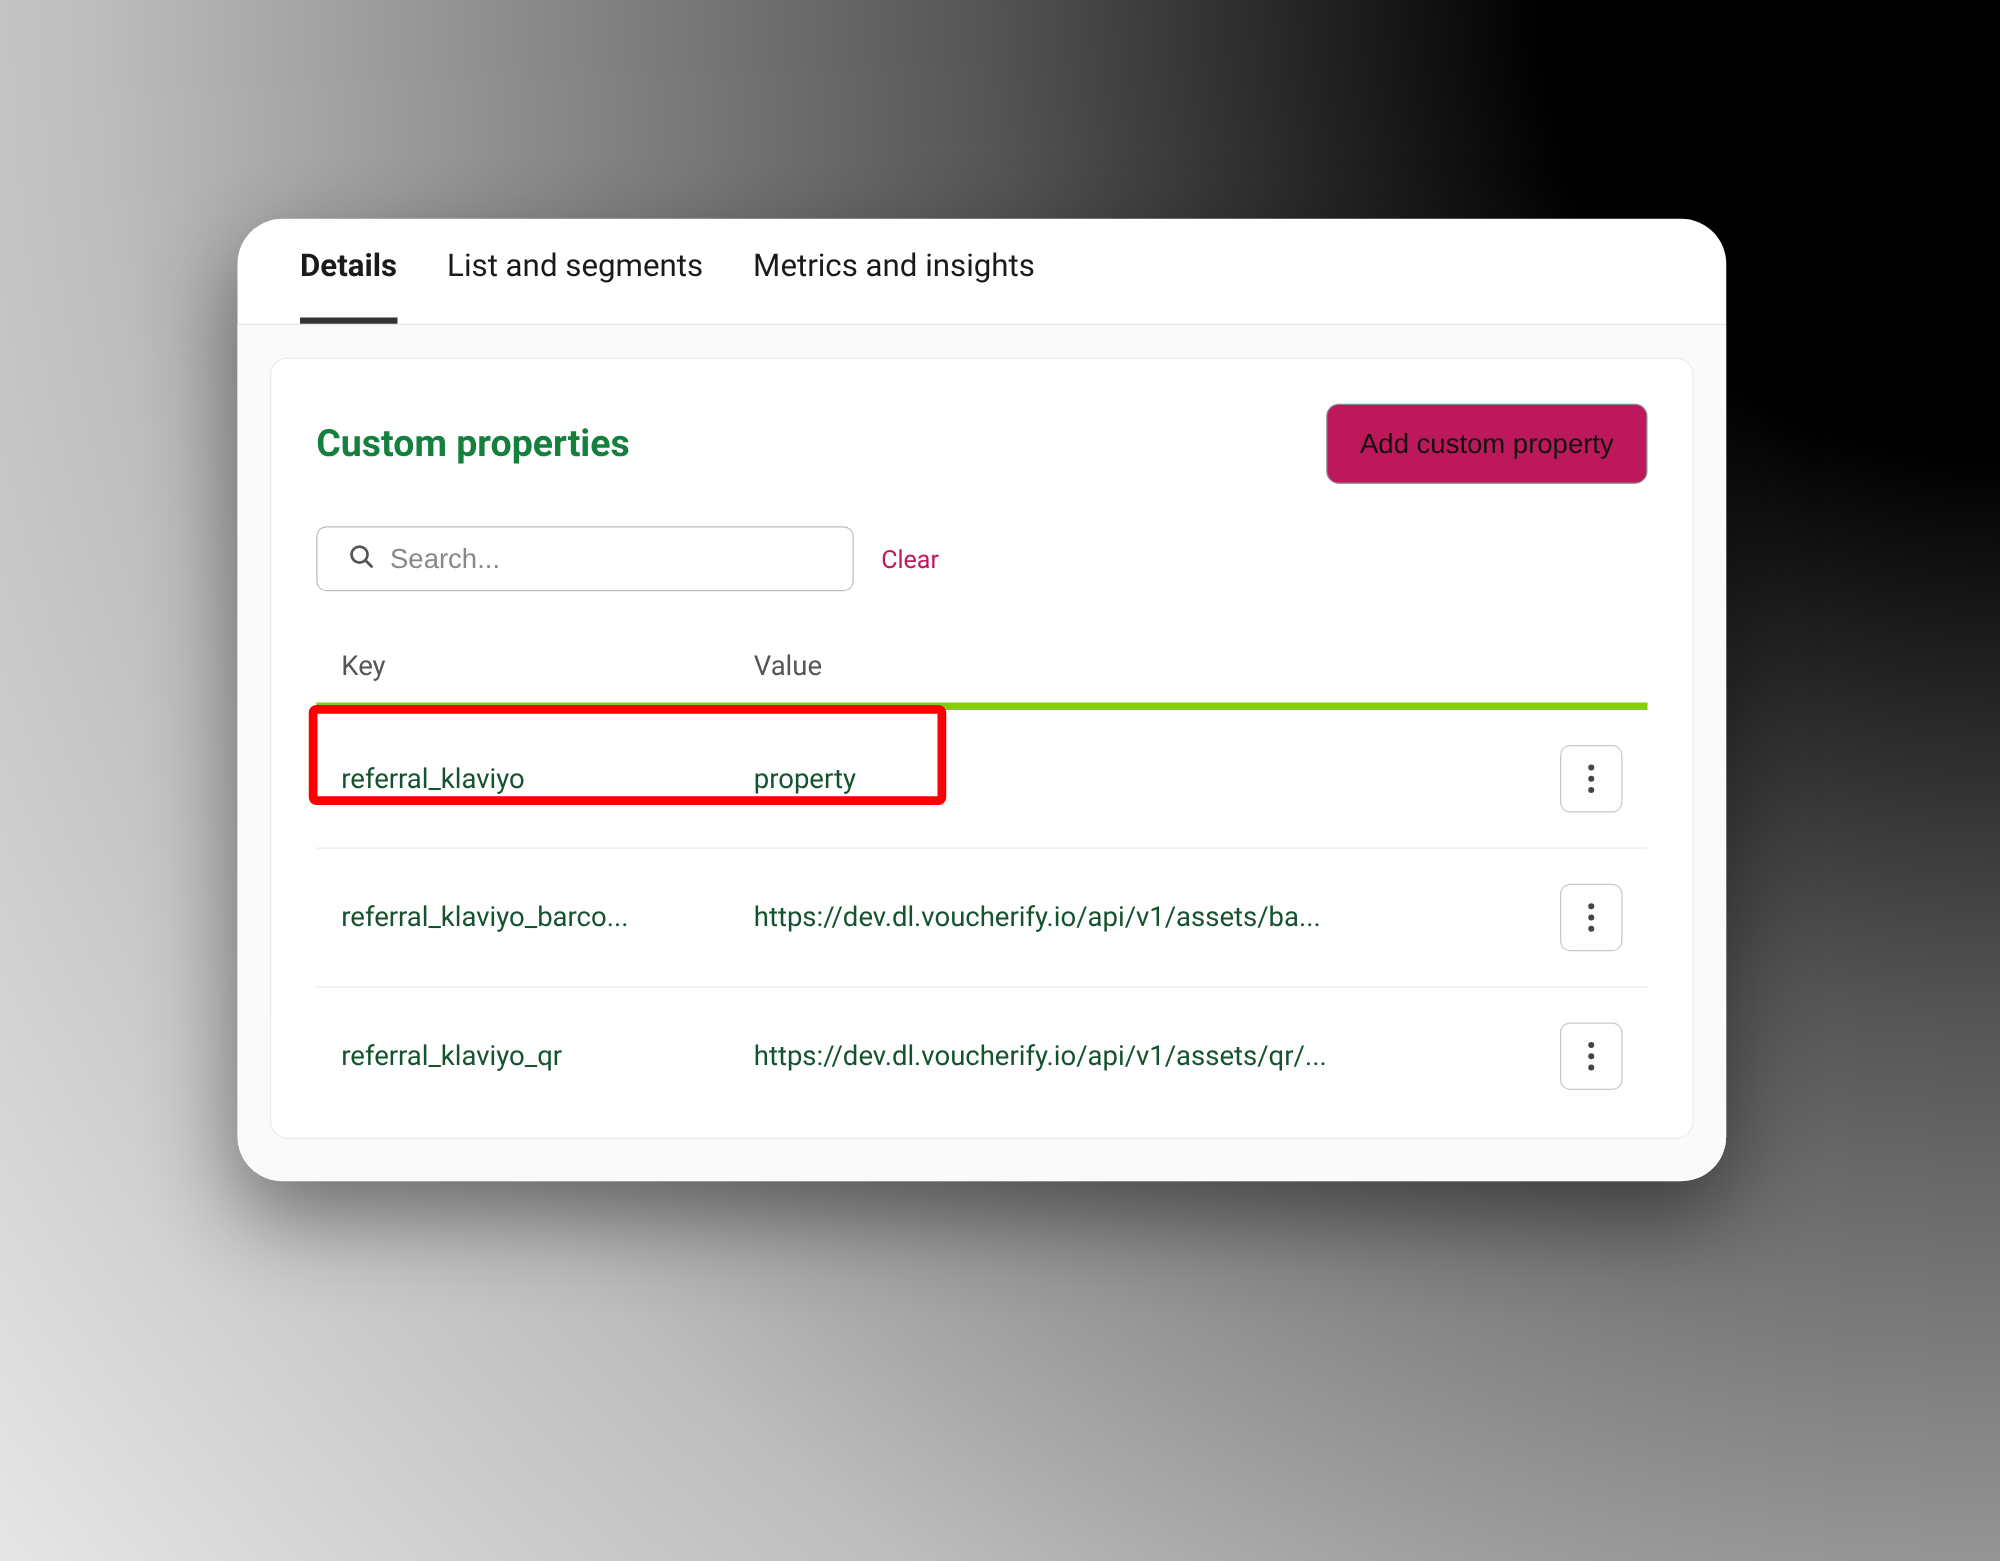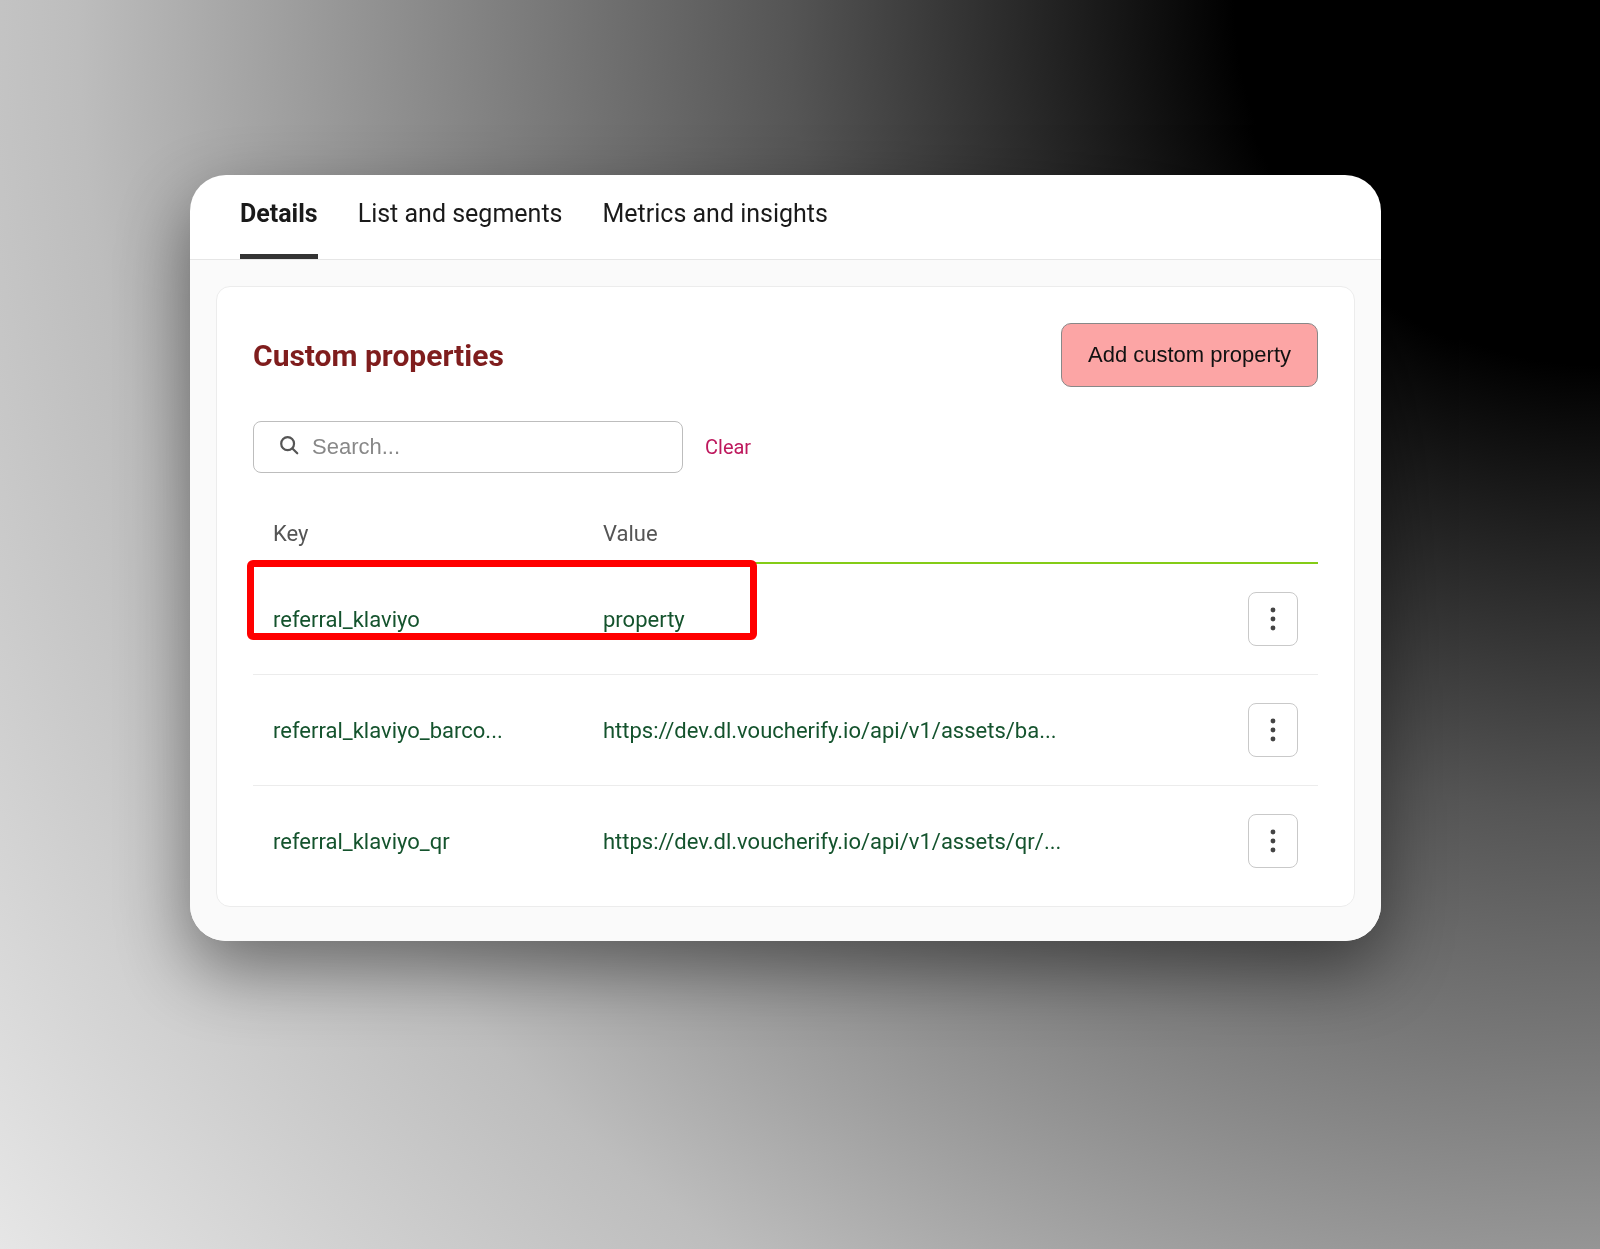--- a/index.html
+++ b/index.html
@@ -50,25 +50,25 @@
   }
   .panel-header {
     display: flex;
     align-items: center;
     justify-content: space-between;
     margin-bottom: 34px;
   }
   .panel-title {
     font-size: 30px;
     font-weight: 700;
-    color: #7f1d1d;
+    color: #15803d;
   }
   .add-btn {
     border: 1.5px solid #888;
-    background: #fca5a5;
+    background: #be185d;
     border-radius: 10px;
     padding: 18px 26px;
     font-size: 22px;
     color: #111;
     cursor: pointer;
   }
   .search-row {
     display: flex;
     align-items: center;
     gap: 22px;
@@ -103,21 +103,21 @@
   .thead, .trow {
     display: grid;
     grid-template-columns: 330px 1fr 70px;
     align-items: center;
     column-gap: 0;
   }
   .thead {
     padding: 14px 20px 16px 20px;
     color: #555;
     font-size: 22px;
-    border-bottom: 2px solid #84cc16;
+    border-bottom: 6px solid #84cc16;
   }
   .trow {
     padding: 28px 20px;
     border-bottom: 1px solid #ececec;
     font-size: 22px;
     color: #14532d;
     position: relative;
   }
   .trow:last-child { border-bottom: none; }
   .cell-key, .cell-value {

